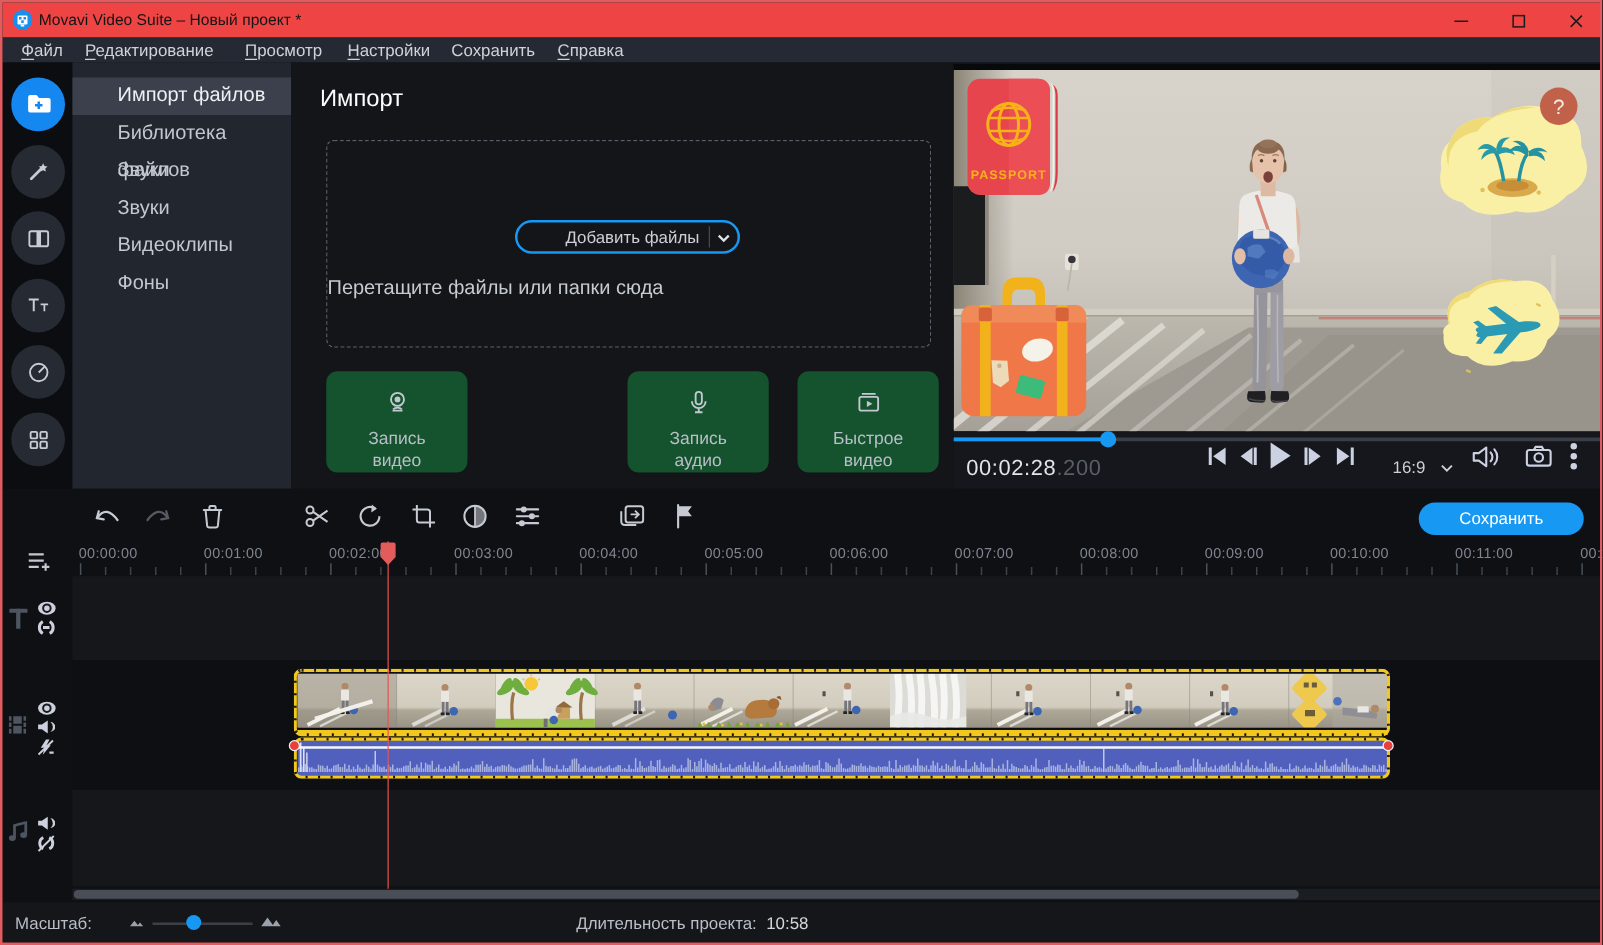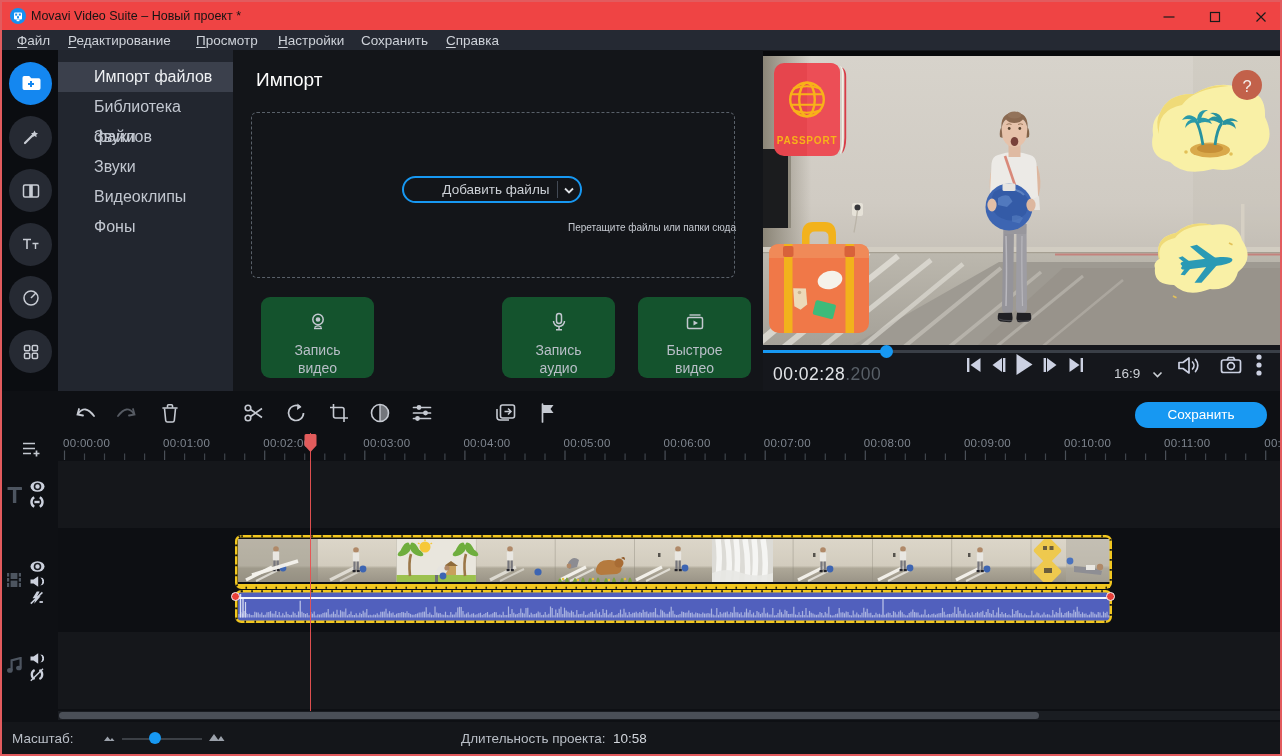--- a/index.html
+++ b/index.html
@@ -20,25 +20,25 @@
 .sbtn { position:absolute; left:7px; width:43px; height:43px; border-radius:50%; background:#262a33; }
 .sbtn.active { background:#1487f0; }
 .sbtn svg { position:absolute; left:50%; top:50%; transform:translate(-50%,-50%); }
 
 #listpanel { left:58px; top:49.5px; width:175px; height:341px; background:#22262f; }
 .litem { position:absolute; left:0; width:175px; height:30px; line-height:30px; padding-left:36px; font-size:16px; color:#c2c7d0; }
 .litem.sel { background:#3b404c; color:#eef0f3; }
 
 #importpanel { left:233px; top:49.5px; width:530px; height:341px; background:#131519; }
 #importtitle { left:23px; top:19px; font-size:19px; color:#fdfdfd; }
-#dropzone { left:18px; top:62px; width:484px; height:166px; border:1px dashed #596069; border-radius:6px; }
+#dropzone { left:28px; top:62px; width:484px; height:166px; border:1px dashed #596069; border-radius:6px; }
 #addbtn { left:150px; top:63px; width:180px; height:27px; border:2px solid #1798f2; border-radius:14px; color:#ccd0d6; font-size:13.5px; }
 #addbtn .lbl { position:absolute; left:0; top:4px; width:145.5px; text-align:right; }
 #addbtn .sep { position:absolute; left:152.5px; top:3px; width:1px; height:17px; background:#434a55; }
-#droptext { left:0; top:109px; width:484px; text-align:right; font-size:10px; color:#c6cad1; }
+#droptext { left:0; top:109px; width:484px; text-align:left; font-size:16px; color:#c6cad1; }
 .recbtn { position:absolute; top:247.5px; width:113px; height:81px; background:#14532d; border-radius:9px; color:#b9bfc8; font-size:14px; text-align:center; }
 .recbtn svg { margin-top:13px; }
 .recbtn .t { margin-top:4px; line-height:18px; }
 
 #preview { left:763px; top:49.5px; width:517px; height:341px; background:#15171c; }
 #vidblack { left:0; top:1.5px; width:517px; height:6px; background:#08090b; }
 #videoscene { left:0; top:6px; width:517px; height:289px; }
 #seekrow { left:0; top:299px; width:517px; height:5px; }
 #seekbg { left:0; top:1px; width:517px; height:3px; background:#3a3f47; }
 #seekfill { left:0; top:1px; width:124px; height:3px; background:#1798f2; }

